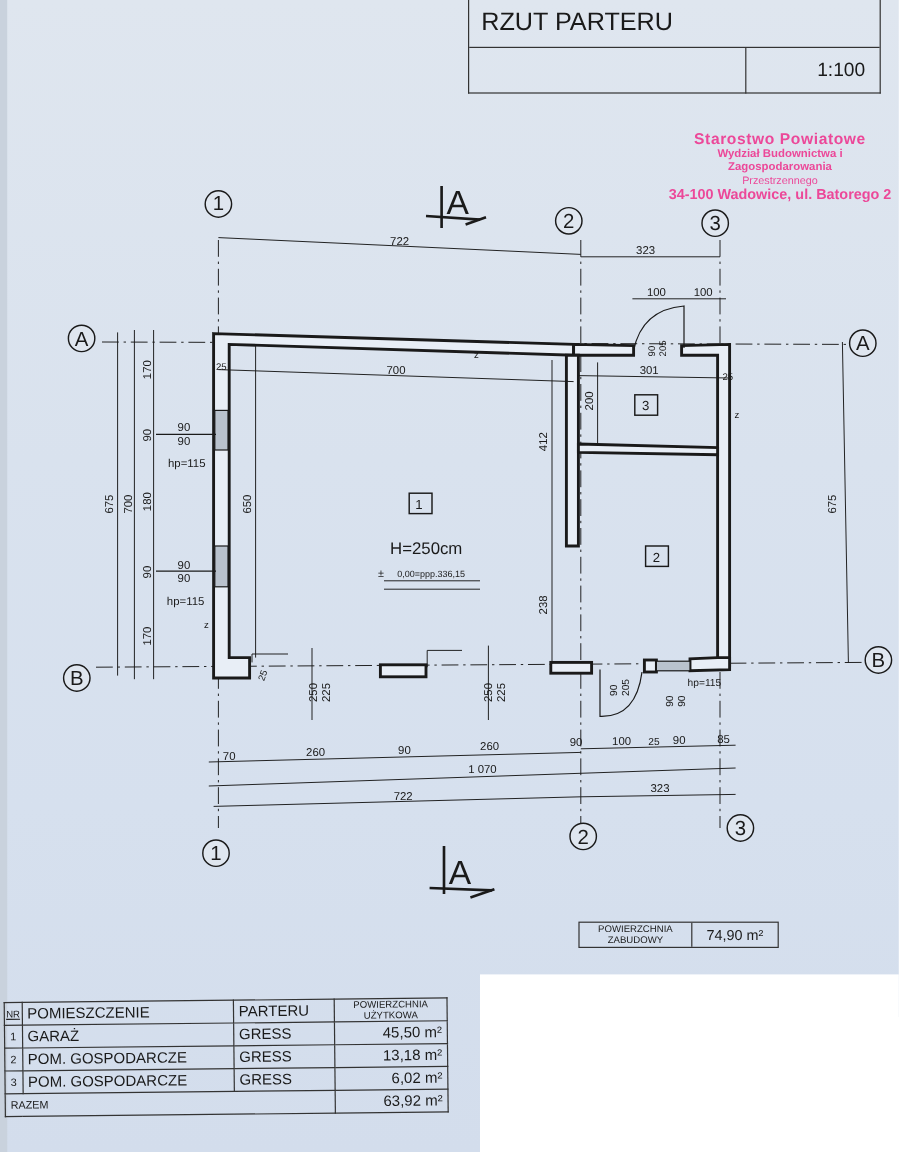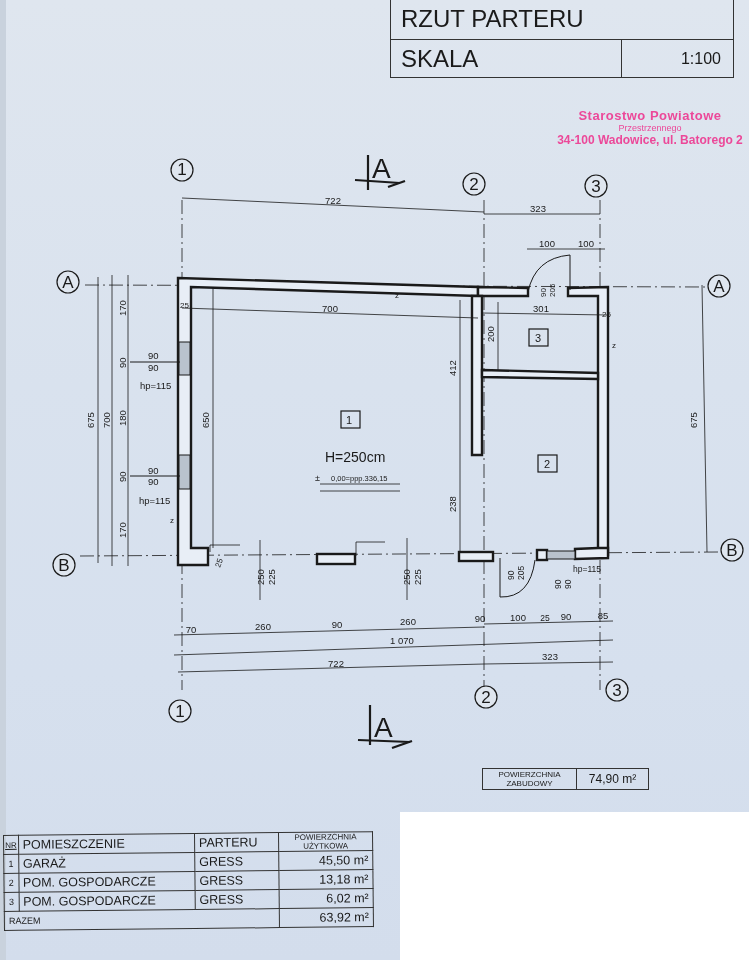--- a/index.html
+++ b/index.html
@@ -4,21 +4,21 @@
 <style>
   html, body { margin:0; padding:0; }
   body {
     width:749px; height:960px; position:relative; overflow:hidden;
     background: linear-gradient(180deg,#dfe6ef 0%, #d9e2ee 40%, #d6e0ee 70%, #d3ddec 100%);
     font-family: "Liberation Sans", sans-serif; color:#1a1a1a;
   }
   .page-edge { position:absolute; left:0; top:0; width:6px; height:960px; background:#c9d2dd; }
   
   .title-block { position:absolute; left:390px; top:0; width:344px; height:78px; border:1.5px solid #333; border-top:none; box-sizing:border-box; }
-  .title-row { position:absolute; left:0; right:0; border-bottom:1.5px solid #333; box-sizing:border-box; font-size:24px; padding-left:10px; line-height:38px; }
+  .title-row { position:absolute; left:0; right:0; border-bottom:1.5px solid #333; box-sizing:border-box; font-size:21px; padding-left:10px; line-height:38px; }
   .title-row.r1 { top:0; height:40px; }
   .title-row.r2 { top:40px; height:38px; border-bottom:none; }
   .scale-val { position:absolute; right:0; top:40px; width:112px; height:38px; border-left:1.5px solid #333; box-sizing:border-box; font-size:16px; text-align:right; padding-right:12px; line-height:38px; }
   
   .stamp { position:absolute; left:555px; top:108px; width:190px; color:#ec4899; text-align:center; font-family:"Liberation Sans Narrow","Liberation Sans",sans-serif; }
   .stamp .l1 { font-size:13px; font-weight:bold; letter-spacing:0.5px; }
   .stamp .l2 { font-size:9.5px; font-weight:bold; }
   .stamp .l3 { font-size:9px; }
   .stamp .l4 { font-size:12px; font-weight:bold; }
   svg { position:absolute; left:0; top:0; }
@@ -38,26 +38,26 @@
   .rooms td.sum-lbl { font-size:9px; }
   .white-patch { position:absolute; left:400px; top:812px; width:349px; height:148px; background:#ffffff; }
 </style>
 </head>
 <body>
 
 <div class="page-edge"></div>
 
 <div class="title-block">
   <div class="title-row r1">RZUT PARTERU</div>
-  <div class="title-row r2">SKALA</div>
   <div class="scale-val">1:100</div>
 </div>
 
 <div class="stamp">
   <div class="l1">Starostwo Powiatowe</div>
+  <div class="l2">Wydział Budownictwa i Zagospodarowania</div>
   <div class="l3">Przestrzennego</div>
   <div class="l4">34-100 Wadowice, ul. Batorego 2</div>
 </div>
 
 <svg width="749" height="960" viewBox="0 0 749 960">
   <g stroke="#1a1a1a" fill="none">
 
     <g stroke-width="0.8" stroke-dasharray="14 4 2 4">
       <line x1="182" y1="200" x2="182" y2="690"></line>
       <line x1="484" y1="200" x2="484" y2="690"></line>

